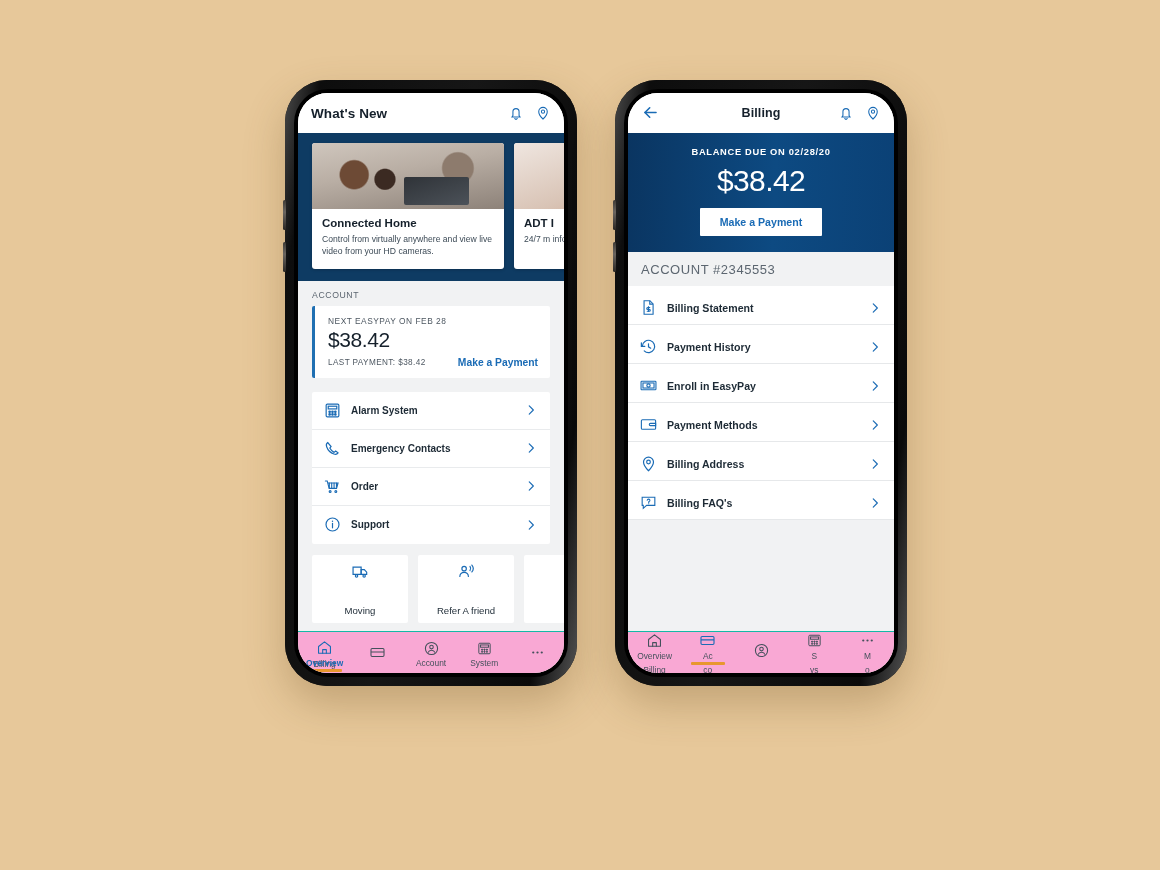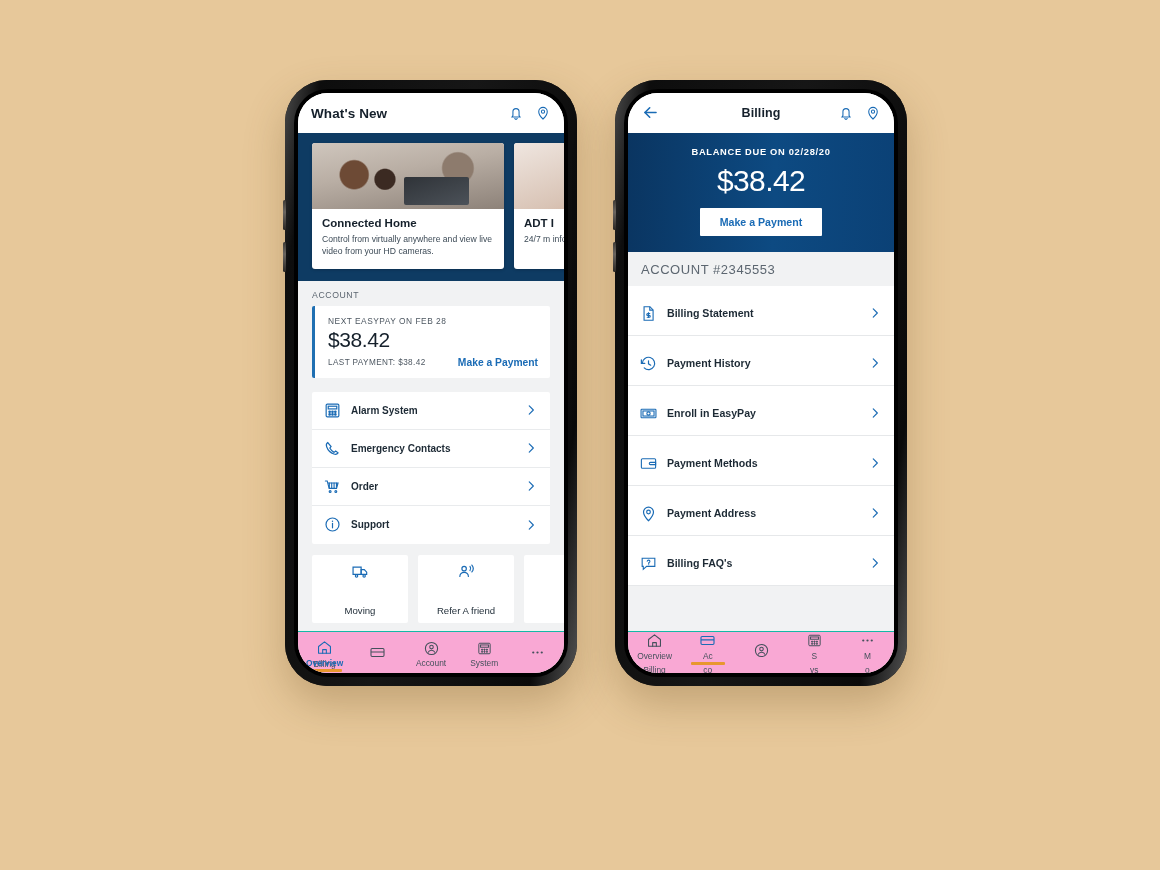--- a/index.html
+++ b/index.html
@@ -90,21 +90,21 @@
   .hero { background: linear-gradient(92deg,#0a3561 0%,#0d4a82 55%,#0b4176 100%);
           padding: 14px 0 16px; text-align: center; flex: 0 0 auto; }
   .hero-lbl { font-size: 9.3px; font-weight: 700; letter-spacing: .7px; color: #fff; }
   .hero-amt { font-size: 30px; color: #fff; font-weight: 400; margin: 7px 0 10px; letter-spacing: -.6px; }
   .hero-btn { display: inline-block; background: #fff; color: #1a6bb5; font-size: 10.6px;
               font-weight: 700; padding: 8px 20px; border: none; border-radius: 1px;
               font-family: inherit; cursor: pointer; }
   .acct-num { font-size: 13px; letter-spacing: .55px; color: #5c6670;
               padding: 10px 13px 9px; background: #f1f2f3; }
   .blist { background: #fff; }
-  .brow { display: flex; align-items: center; height: 50px; padding: 5px 12px 0 11px;
+  .brow { display: flex; align-items: center; height: 39px; padding: 5px 12px 0 11px;
           border-bottom: 1px solid #e6e8ea; }
   .brow-lbl { font-size: 10.6px; font-weight: 700; color: #1d2a35; }
   .filler { flex: 1 1 auto; background: #f1f2f3; }
 
   
   .tabbar { flex: 0 0 42px; height: 42px; background: #f9a8d4; display: flex;
             border-top: 1px solid #14b8a6; position: relative; }
   .tab { flex: 1 1 0; display: flex; flex-direction: column; align-items: center;
          justify-content: center; position: relative; padding-top: 2px; }
   .tab-ico { height: 17px; margin-bottom: 2px; }
@@ -435,21 +435,21 @@
               </svg>
           </span>
         </div>
         <div class="brow">
           <span class="menu-ico">
             <svg width="19" height="19" viewBox="0 0 24 24" fill="none" stroke="#1a6bb5" stroke-width="1.5">
               <path d="M12 21.2s6.3-6.3 6.3-11A6.3 6.3 0 0 0 5.7 10.2c0 4.7 6.3 11 6.3 11z"></path>
                 <circle cx="12" cy="10.1" r="2.3"></circle>
             </svg>
           </span>
-          <span class="brow-lbl">Payment Address</span>
+          <span class="brow-lbl">Billing Address</span>
           <span class="chev">
             <svg width="14" height="14" viewBox="0 0 24 24" fill="none" stroke="#1a6bb5" stroke-width="2" stroke-linecap="round" stroke-linejoin="round">
                 <path d="M9 5l7 7-7 7"></path>
               </svg>
           </span>
         </div>
         <div class="brow">
           <span class="menu-ico">
             <svg width="19" height="19" viewBox="0 0 24 24" fill="none" stroke="#1a6bb5" stroke-width="1.4" stroke-linecap="round">
               <path d="M4 5.4h16v10.2H9.6L5.4 19.4v-3.8H4z"></path>

